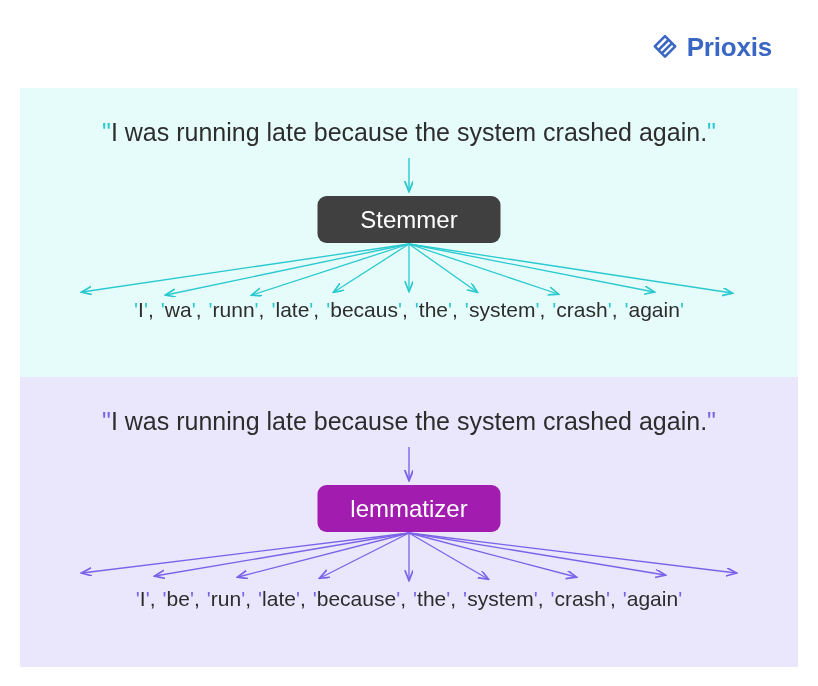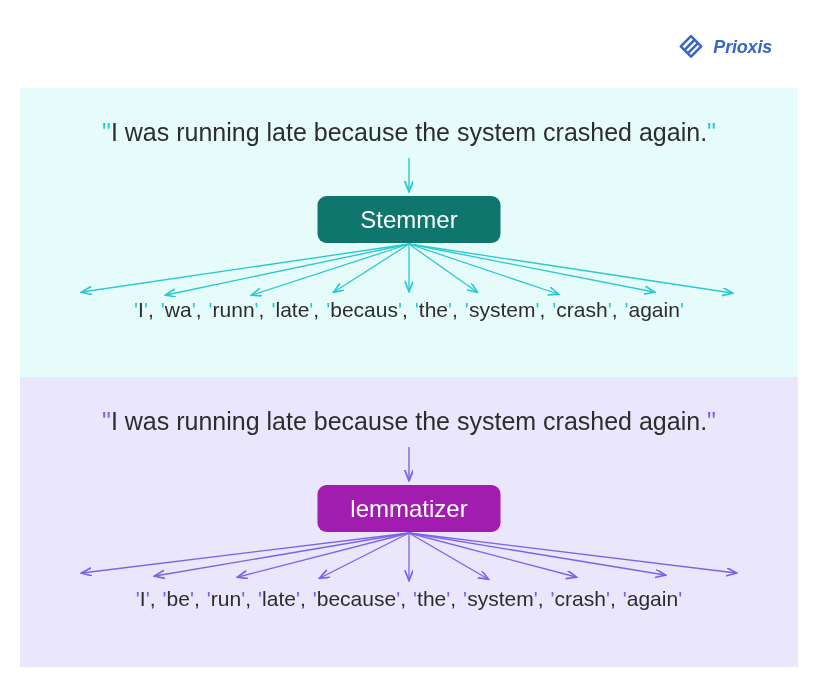--- a/index.html
+++ b/index.html
@@ -23,26 +23,25 @@
     display: flex;
     align-items: center;
     gap: 9px;
   }
   .brand-mark {
     width: 26px;
     height: 26px;
     display: block;
   }
   .brand-name {
-    font-size: 18px;
+    font-size: 26px;
     font-weight: bold;
     color: #3a66c4;
     letter-spacing: -0.2px;
     line-height: 1;
-    font-style: italic;
   }
 
   
   .panel {
     position: absolute;
     left: 20px;
     width: 778px;
     overflow: hidden;
   }
   .panel-stem {
@@ -82,21 +81,21 @@
     height: 47px;
     border-radius: 9px;
     display: flex;
     align-items: center;
     justify-content: center;
     color: #ffffff;
     font-size: 24px;
     line-height: 1;
   }
   .box-stem {
-    background: #0f766e;
+    background: #404040;
   }
   .box-lemma {
     background: #a21caf;
   }
 
   .fan {
     position: absolute;
     left: 0;
     top: 0;
     width: 778px;

